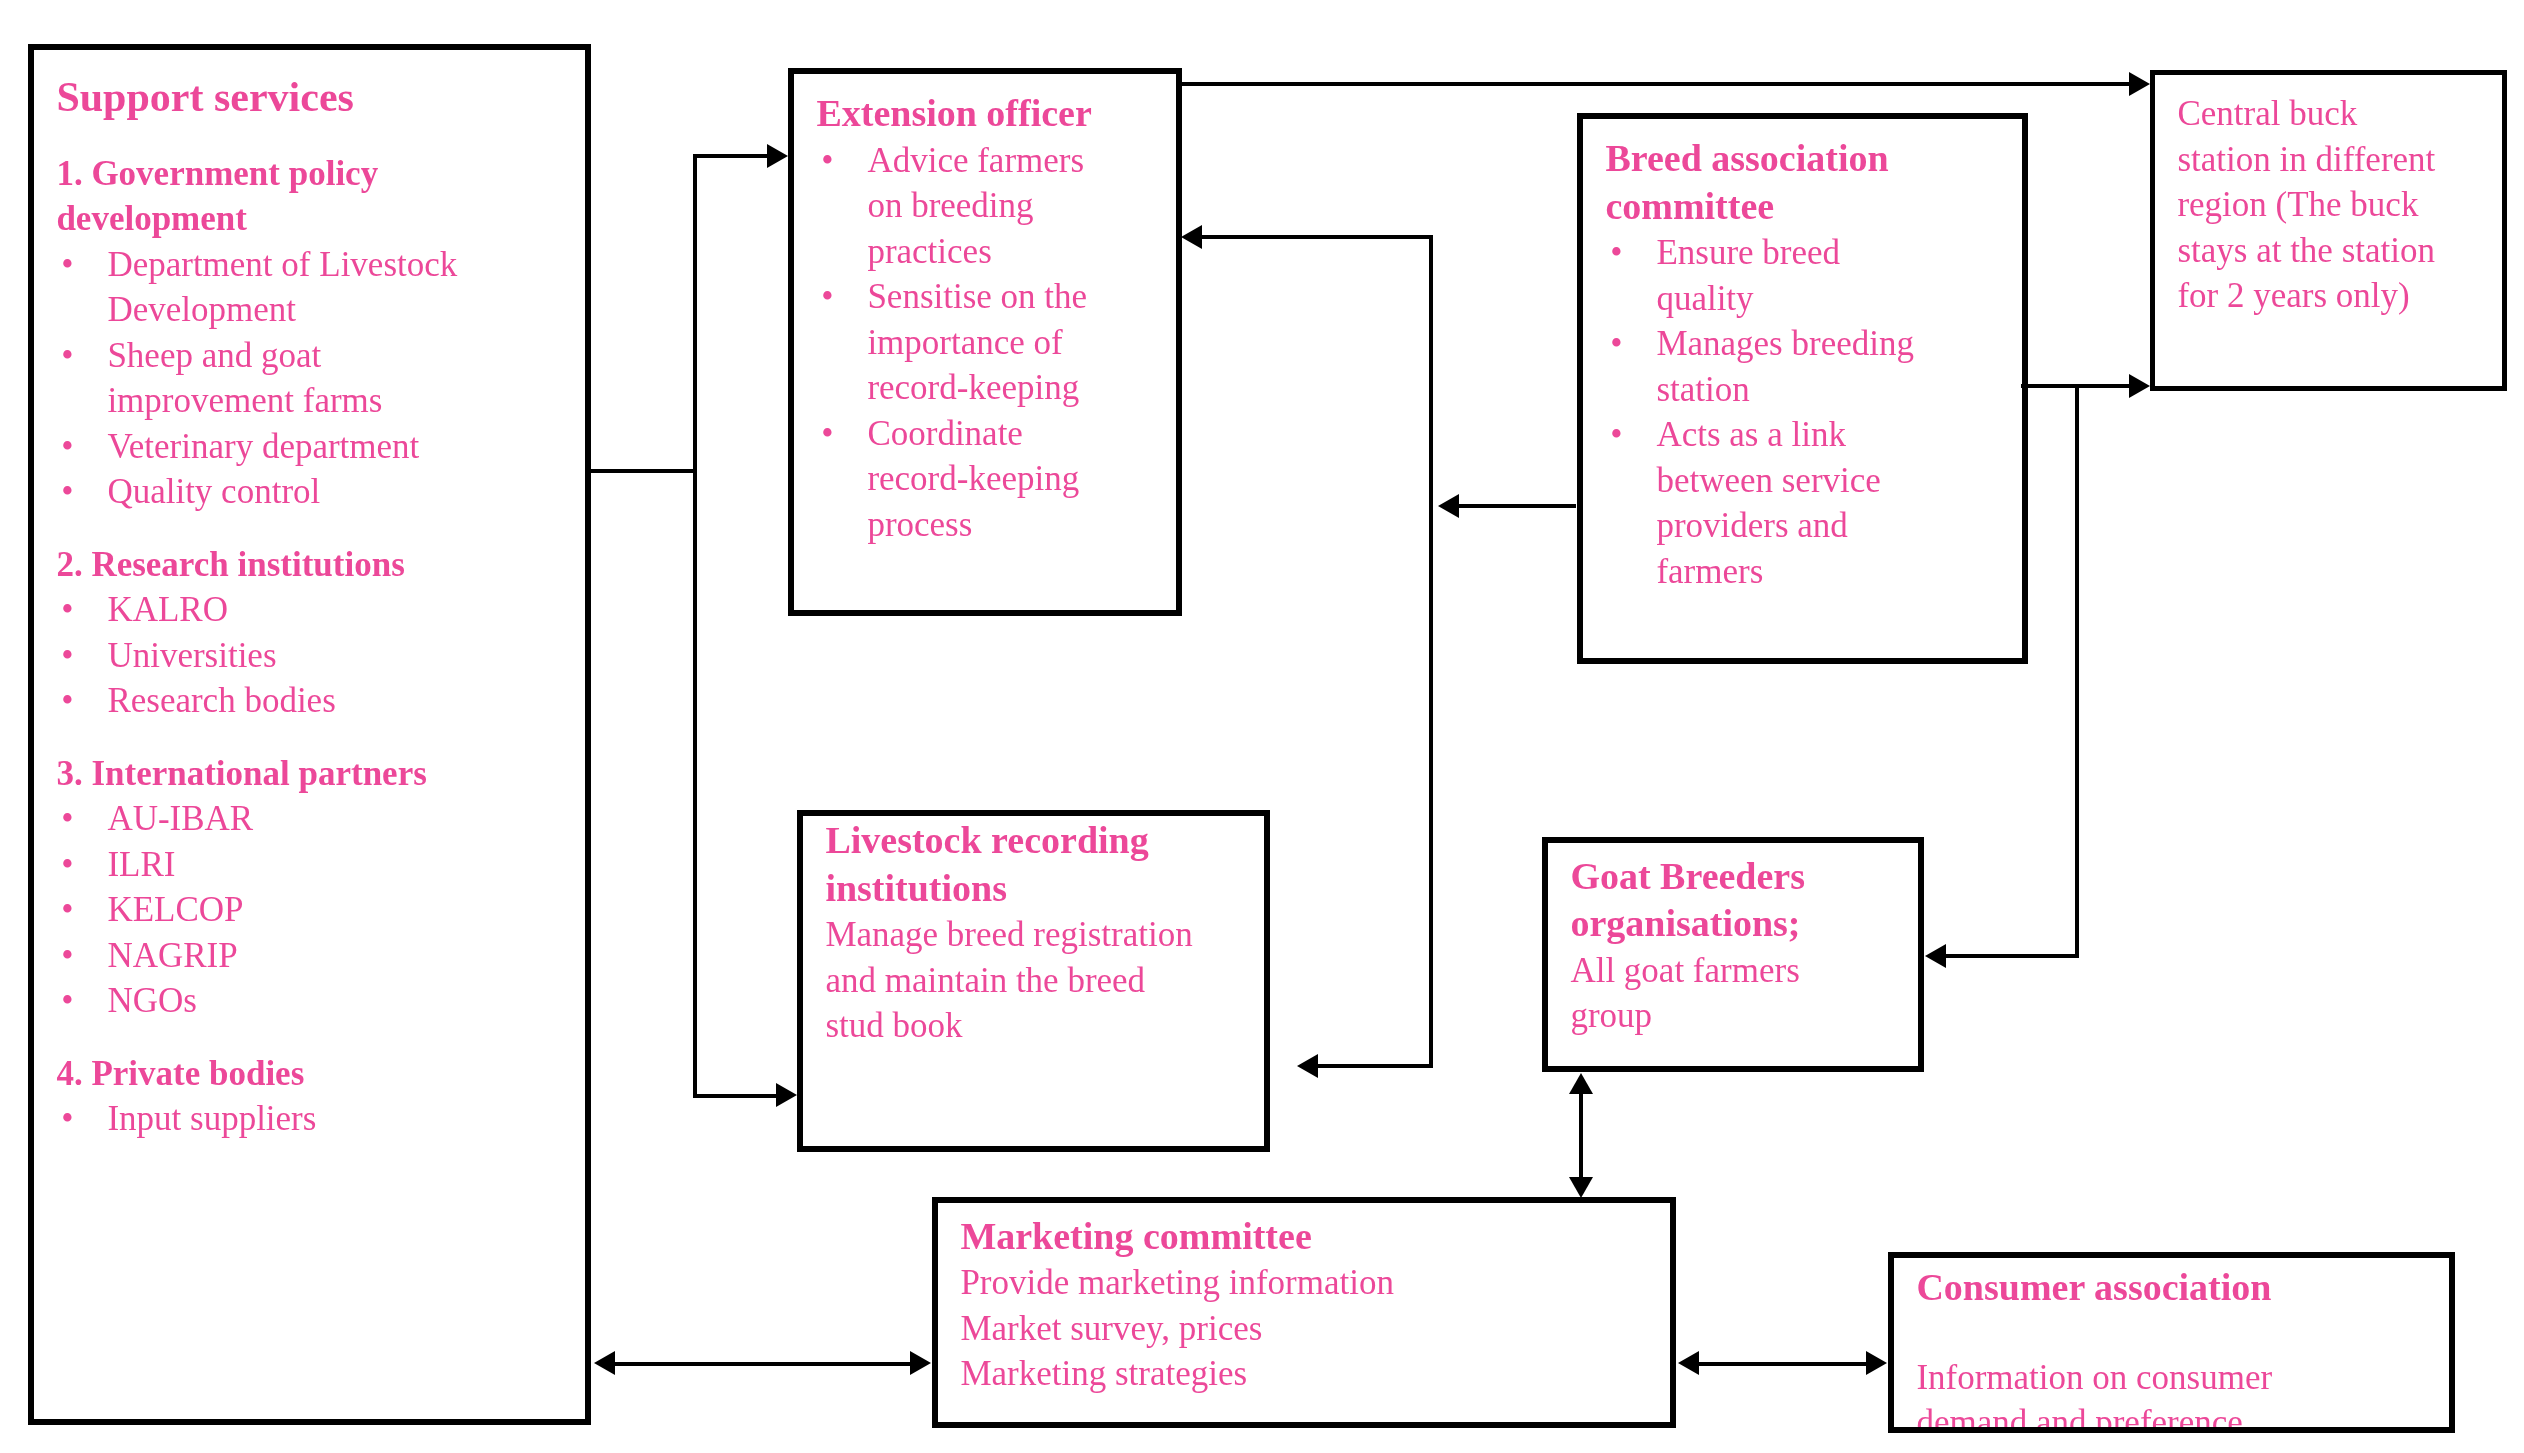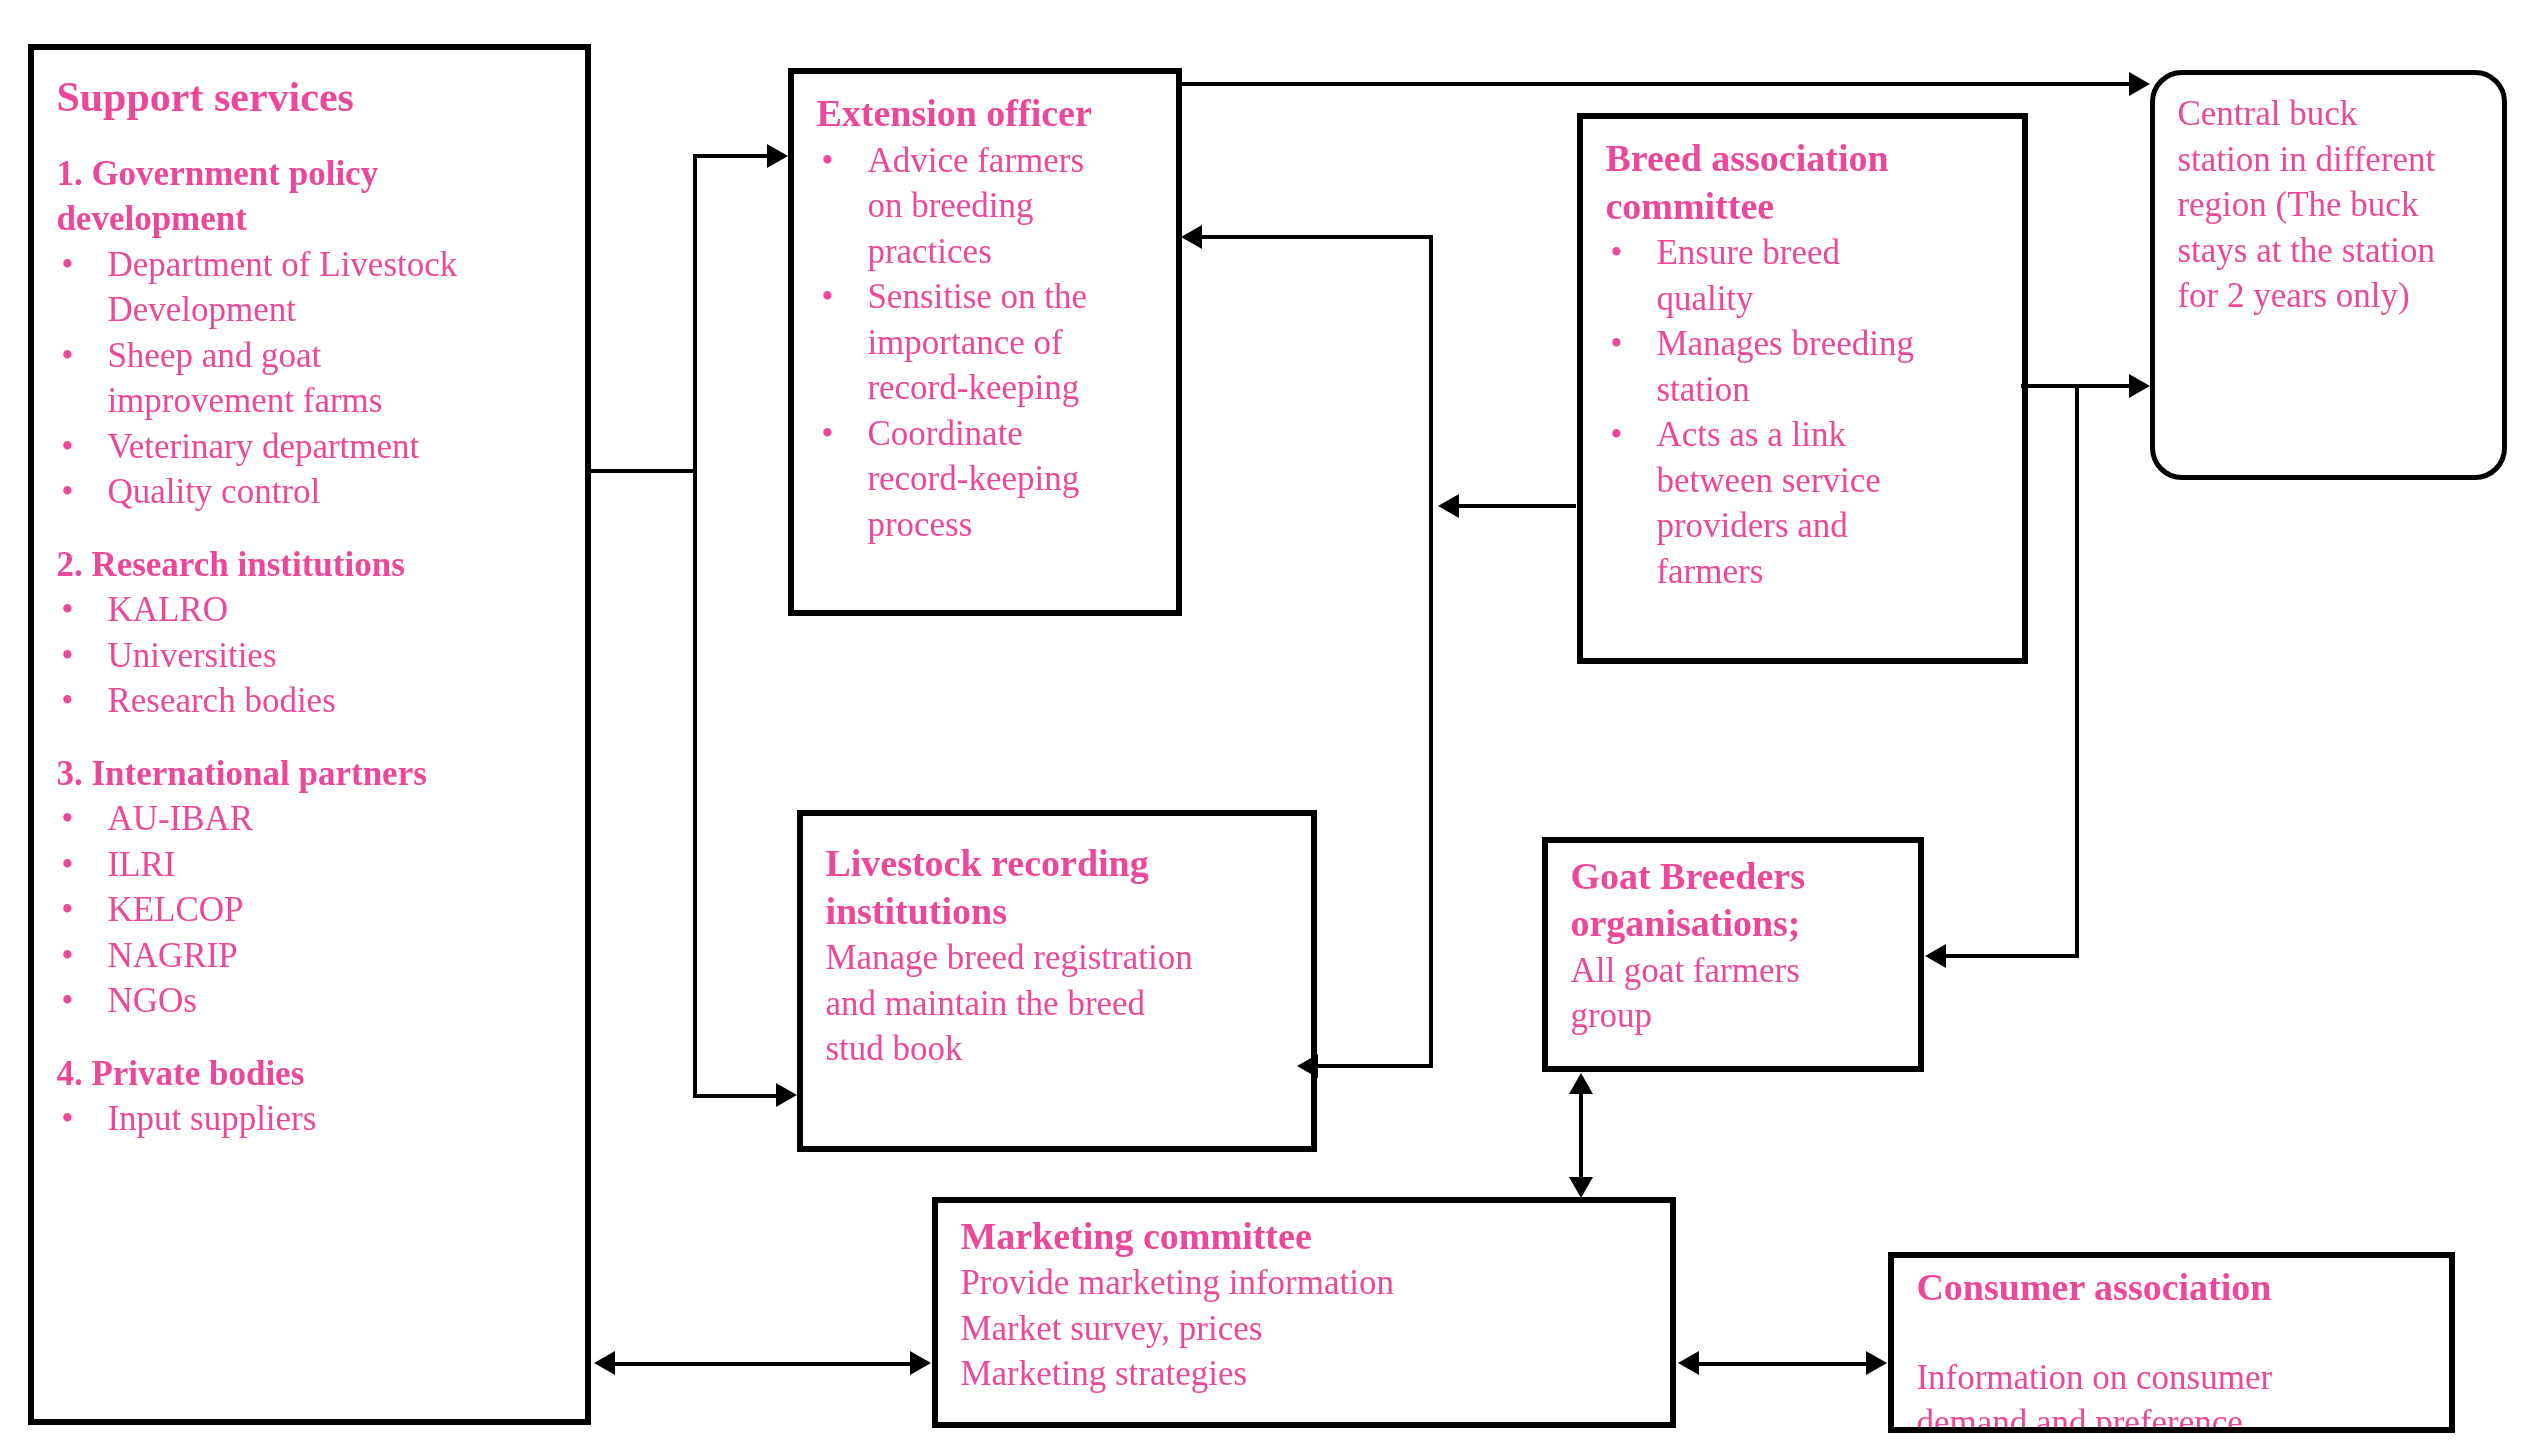--- a/index.html
+++ b/index.html
@@ -156,25 +156,25 @@
     <div class="bullet">
       <span class="dot"></span>
       <span class="txt" style="max-width:287px;">Manages breeding station</span>
     </div>
     <div class="bullet">
       <span class="dot"></span>
       <span class="txt" style="max-width:287px;">Acts as a link between service providers and farmers</span>
     </div>
   </div>
 
-  <div class="box" style="left:2150px;top:70px;width:357px;height:410px;border-width:5.6px;border-radius:32px;">
+  <div class="box" style="left:2150px;top:70px;width:357px;height:321px;border-width:5.6px;">
     <div class="body-text" style="max-width:275px;">Central buck station in different region (The buck stays at the station for 2 years only)</div>
   </div>
 
-  <div class="box" style="left:797px;top:810px;width:520px;height:342px;padding-top:24px;">
+  <div class="box" style="left:797px;top:810px;width:473px;height:342px;padding-top:1px;">
     <div class="box-title">Livestock recording institutions</div>
     <div class="body-text" style="max-width:375px;">Manage breed registration and maintain the breed stud book</div>
   </div>
 
   <div class="box" style="left:1542px;top:837px;width:382px;height:235px;padding-top:9.6px;">
     <div class="box-title">Goat Breeders organisations;</div>
     <div class="body-text" style="max-width:263px;">All goat farmers group</div>
   </div>
 
   <div class="box" style="left:932px;top:1197px;width:744px;height:231px;padding-top:9.6px;">

